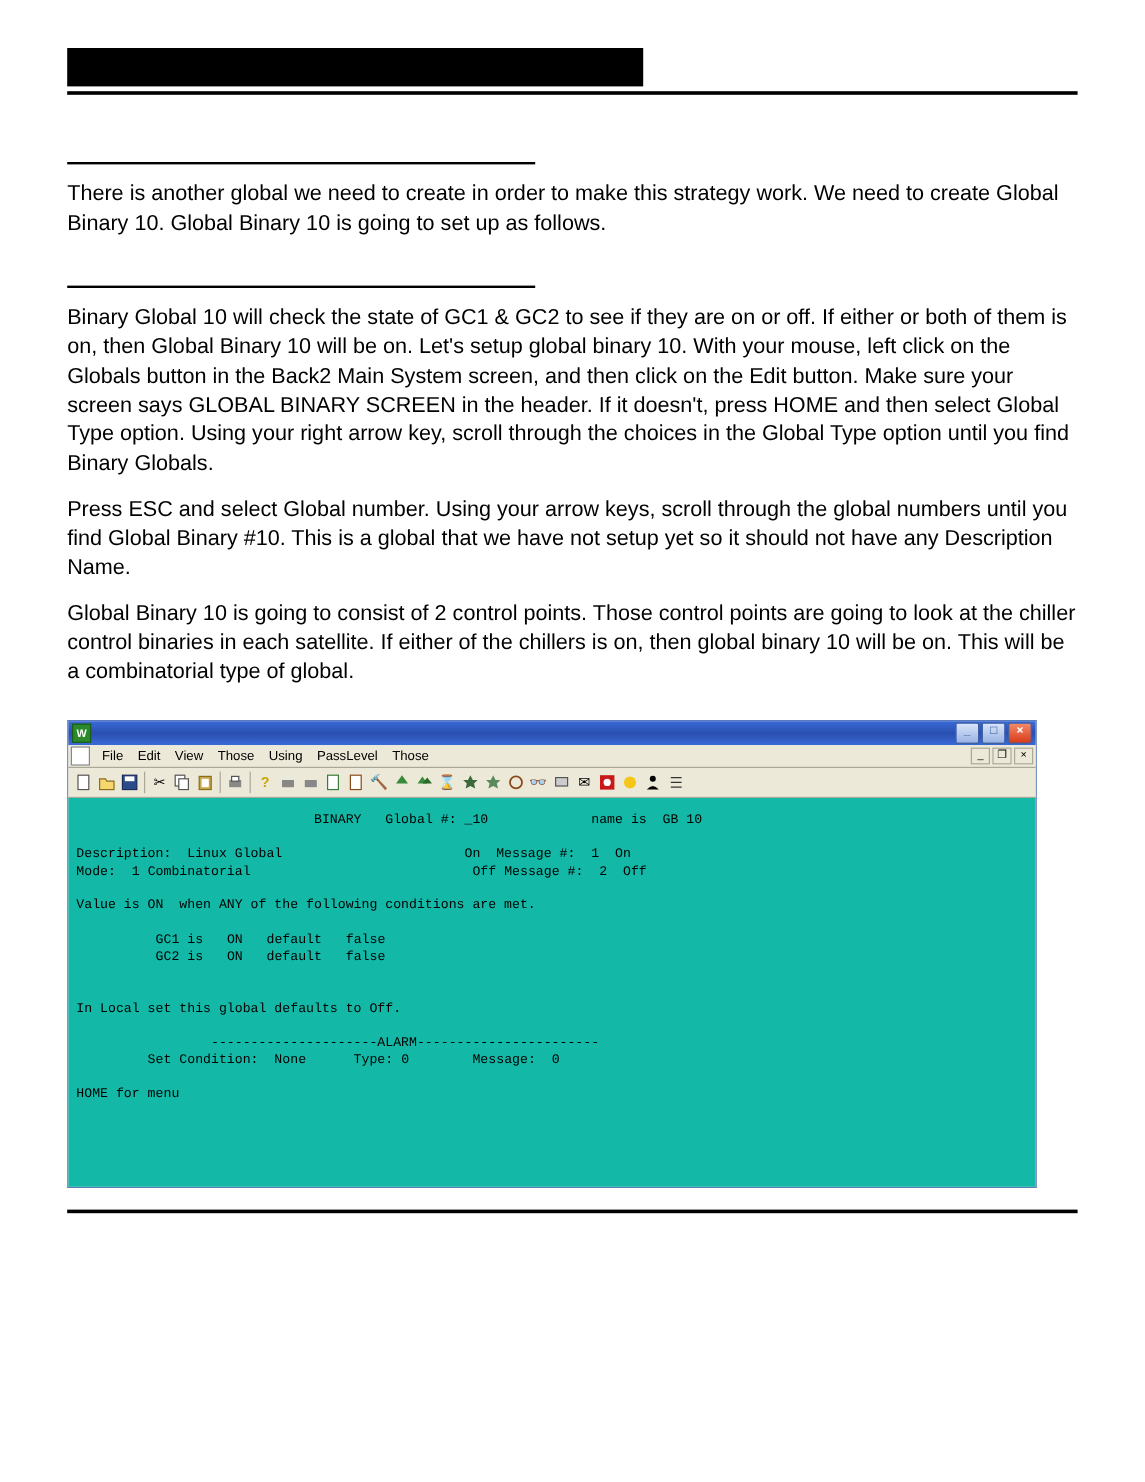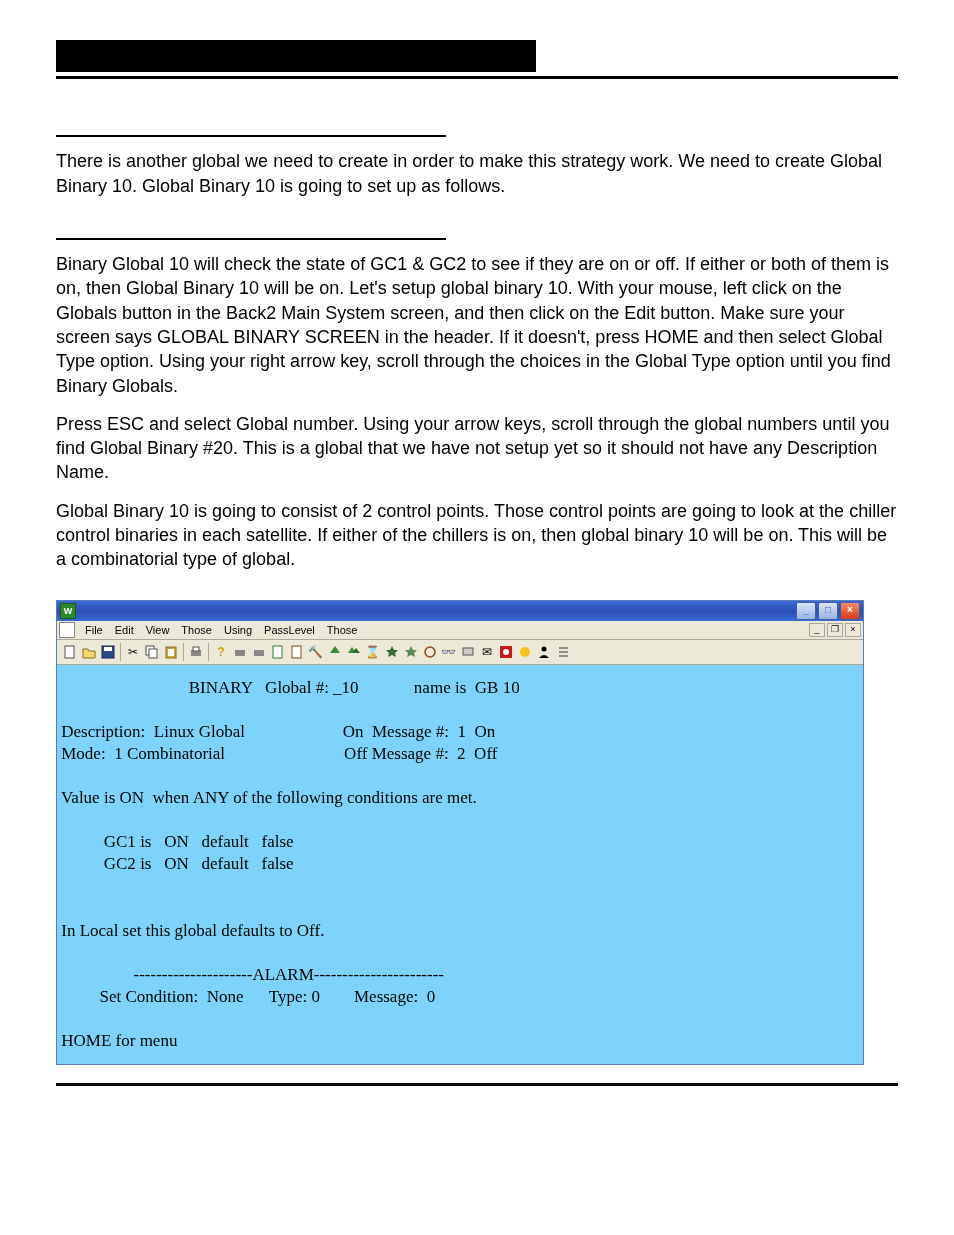--- a/index.html
+++ b/index.html
@@ -135,23 +135,23 @@
     justify-content: center;
     font-size: 12px;
   }
   .tb-sep {
     width: 1px;
     height: 18px;
     background: #aca899;
     margin: 0 2px;
   }
   .content-area {
-    background: #7dd3fc;
-    font-family: Liberation Serif, serif;
-    font-size: 17px;
+    background: #14b8a6;
+    font-family: Liberation Mono, monospace;
+    font-size: 11px;
     line-height: 1.3;
     padding: 12px 0 12px 0;
     white-space: pre;
     color: #000;
     min-height: 300px;
     overflow: hidden;
   }
   .bottom-rule {
     border: none;
     border-top: 3px solid #000;
@@ -167,21 +167,21 @@
   <div class="black-bar"></div>
   <hr class="top-rule">
 
   <div class="hidden-white">Setting up Global Binary 10</div>
   <hr class="section-rule">
   <p class="body-text">There is another global we need to create in order to make this strategy work. We need to create Global Binary 10. Global Binary 10 is going to set up as follows.</p>
 
   <div class="hidden-white">Setting up Global Binary 10</div>
   <hr class="section-rule">
   <p class="body-text">Binary Global 10 will check the state of GC1 &amp; GC2 to see if they are on or off. If either or both of them is on, then Global Binary 10 will be on. Let's setup global binary 10. With your mouse, left click on the Globals button in the Back2 Main System screen, and then click on the Edit button. Make sure your screen says GLOBAL BINARY SCREEN in the header. If it doesn't, press HOME and then select Global Type option. Using your right arrow key, scroll through the choices in the Global Type option until you find Binary Globals.</p>
-  <p class="body-text">Press ESC and select Global number. Using your arrow keys, scroll through the global numbers until you find Global Binary #20. This is a global that we have not setup yet so it should not have any Description Name.</p>
+  <p class="body-text">Press ESC and select Global number. Using your arrow keys, scroll through the global numbers until you find Global Binary #10. This is a global that we have not setup yet so it should not have any Description Name.</p>
   <p class="body-text">Global Binary 10 is going to consist of 2 control points. Those control points are going to look at the chiller control binaries in each satellite. If either of the chillers is on, then global binary 10 will be on. This will be a combinatorial type of global.</p>
 
   <div class="app-window">
     <div class="title-bar">
       <div class="app-icon">W</div>
       <div class="title-text">Wcc3 - [Global Analog Binary Screen]</div>
       <div class="win-btns">
         <div class="win-btn">_</div>
         <div class="win-btn">□</div>
         <div class="win-btn close">×</div>

